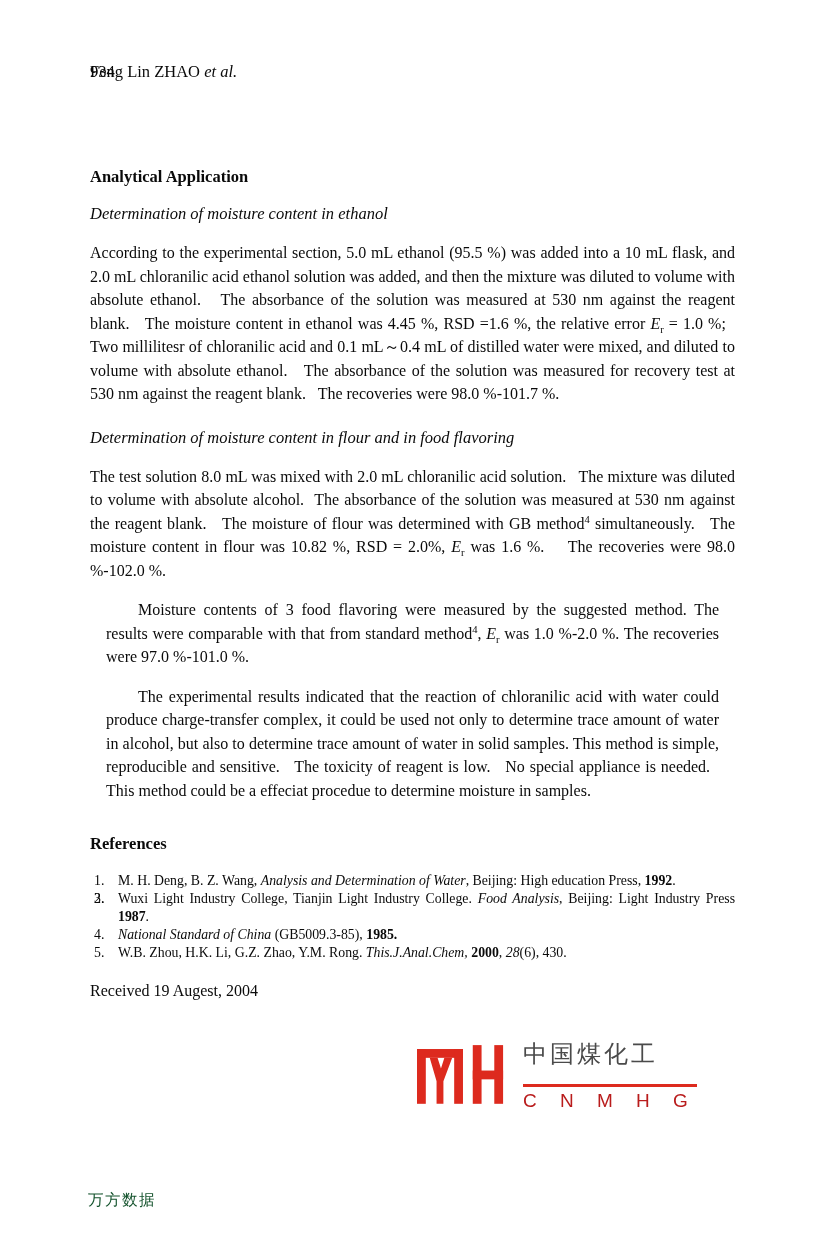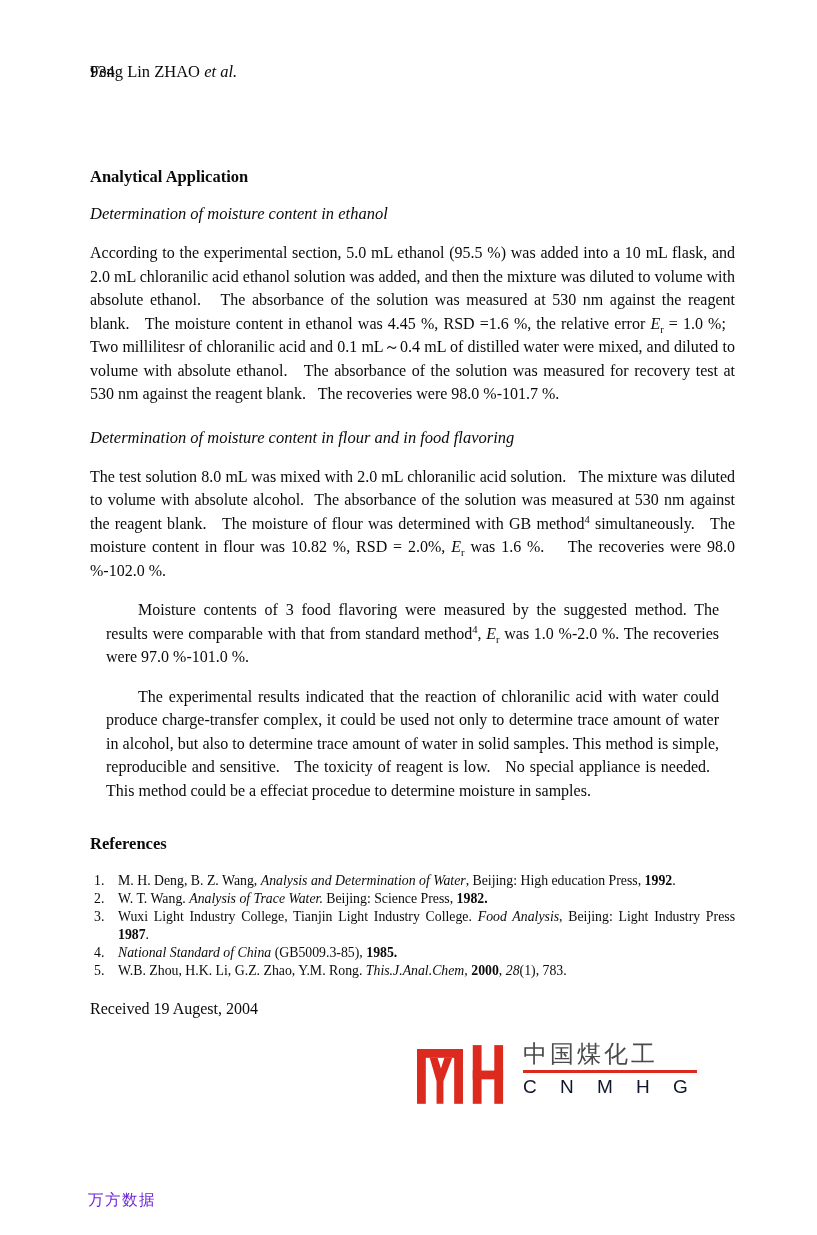--- a/index.html
+++ b/index.html
@@ -56,31 +56,31 @@
   
   .logo{
     position:absolute;left:417px;top:1041px;
     display:flex;align-items:flex-start;gap:16px;
   }
   .logo-mark{width:90px;height:63px;display:block;}
   .logo-mark rect,.logo-mark path{fill:var(--logo-red,#dd2a1e);}
   .logo-text{display:flex;flex-direction:column;font-family:"Liberation Sans",sans-serif;}
   .logo-cn{
     font-size:24px;letter-spacing:3px;color:#4a4a4a;font-weight:500;
-    padding-bottom:3px;border-bottom:3px solid var(--logo-red,#dd2a1e);
+    padding-bottom:17px;border-bottom:3px solid var(--logo-red,#dd2a1e);
     line-height:26px;white-space:nowrap;
   }
   .logo-en{
-    font-size:19px;letter-spacing:9px;color:#0f172a;
+    font-size:19px;letter-spacing:9px;color:#b91c1c;
     margin-top:3px;line-height:22px;white-space:nowrap;
   }
   .watermark{
     position:absolute;left:88px;top:1190px;
     font-family:"Liberation Sans",sans-serif;
-    font-size:15.5px;color:#6d28d9;letter-spacing:1.5px;
+    font-size:15.5px;color:#14532d;letter-spacing:1.5px;
   }
 </style>
 </head>
 <body>
 
 <div class="page">
   <div class="content">
 
     <div class="header">
       <span class="page-number">934</span>
@@ -101,33 +101,32 @@
 
     <h2 class="references-heading">References</h2>
 
     <div class="ref-list">
       <div class="ref-item">
         <span class="ref-num">1.</span>
         <span><span>M. H. Deng, B. Z. Wang, </span><span class="i">Analysis and Determination of Water</span><span>, Beijing: High education Press, </span><span class="b">1992</span><span>.</span></span>
       </div>
       <div class="ref-item">
         <span class="ref-num">2.</span>
-        <span><span>W. T. Wang. </span><span class="i">Analysis of Trace Water.</span><span> Beijing: Science Press, </span><span class="b">1982.</span></span>
       </div>
       <div class="ref-item">
         <span class="ref-num">3.</span>
         <span><span>Wuxi Light Industry College, Tianjin Light Industry College. </span><span class="i">Food Analysis</span><span>, Beijing: Light Industry Press </span><span class="b">1987</span><span>.</span></span>
       </div>
       <div class="ref-item">
         <span class="ref-num">4.</span>
         <span><span class="i">National Standard of China</span><span> (GB5009.3-85), </span><span class="b">1985.</span></span>
       </div>
       <div class="ref-item">
         <span class="ref-num">5.</span>
-        <span><span>W.B. Zhou, H.K. Li, G.Z. Zhao, Y.M. Rong. </span><span class="i">This.J.Anal.Chem,</span><span> </span><span class="b">2000</span><span>, </span><span class="i">28</span><span>(1), 783.</span></span>
+        <span><span>W.B. Zhou, H.K. Li, G.Z. Zhao, Y.M. Rong. </span><span class="i">This.J.Anal.Chem,</span><span> </span><span class="b">2000</span><span>, </span><span class="i">28</span><span>(6), 430.</span></span>
       </div>
     </div>
 
     <p class="received">Received 19 Augest, 2004</p>
   </div>
 
   <div class="logo">
     <svg class="logo-mark" viewBox="0 0 92 64" xmlns="http://www.w3.org/2000/svg">
       <rect x="0" y="8" width="9" height="56"></rect>
       <rect x="0" y="8" width="47" height="9"></rect>

